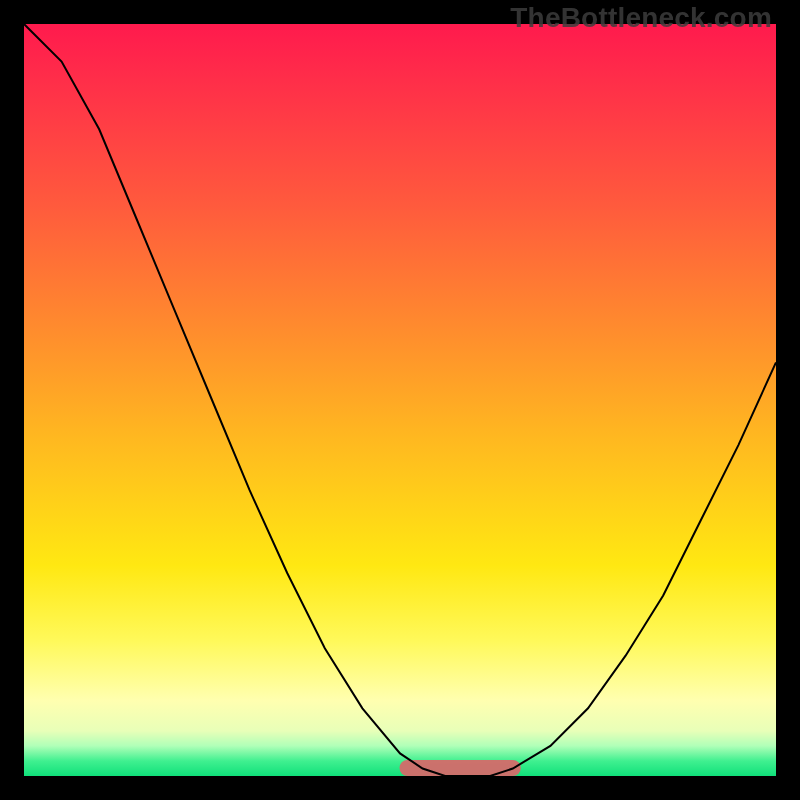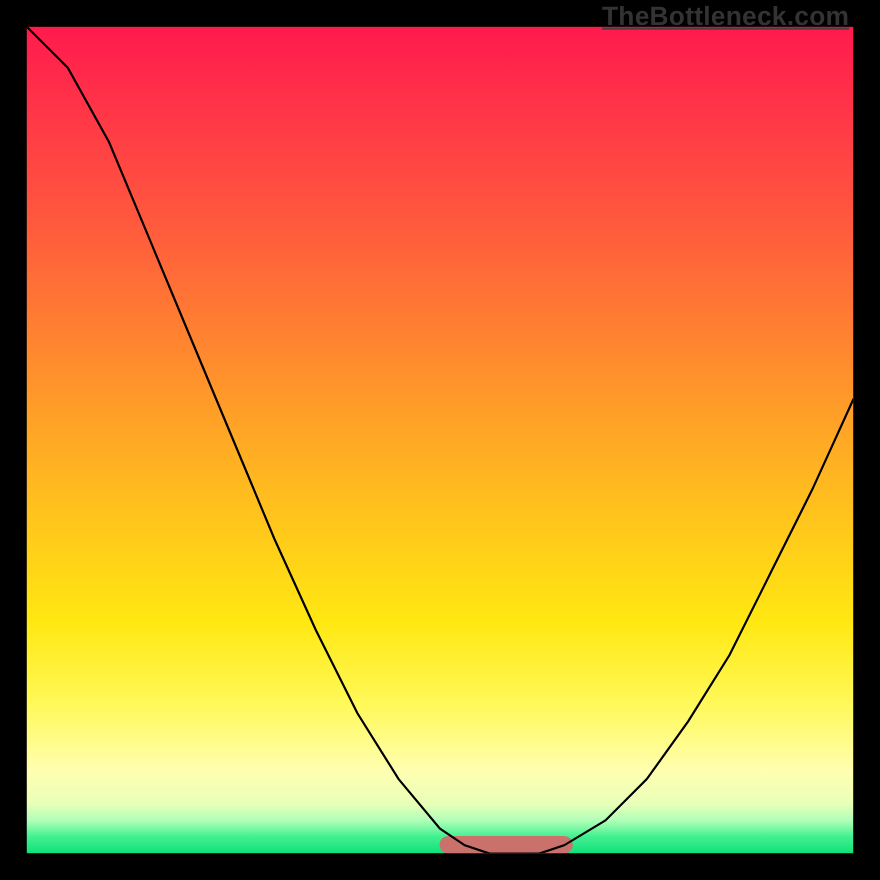--- a/index.html
+++ b/index.html
@@ -44,27 +44,26 @@
       #e8ffb8 94%,
       #b0ffb8 96%,
       #40f090 98%,
       #10e07a 100%
     );
   }
   .watermark {
     position: absolute;
     top: 2px;
     right: 28px;
-    font-size: 24px;
+    font-size: 28px;
     font-weight: 600;
     color: #3d3d3d;
     opacity: 0.85;
     z-index: 5;
     letter-spacing: 0.2px;
-    text-decoration: underline;
   }
   svg.curves {
     position: absolute;
     inset: 0;
     z-index: 3;
   }
   .mark-band {
     stroke: #d46a6a;
     stroke-width: 16;
     stroke-linecap: round;

